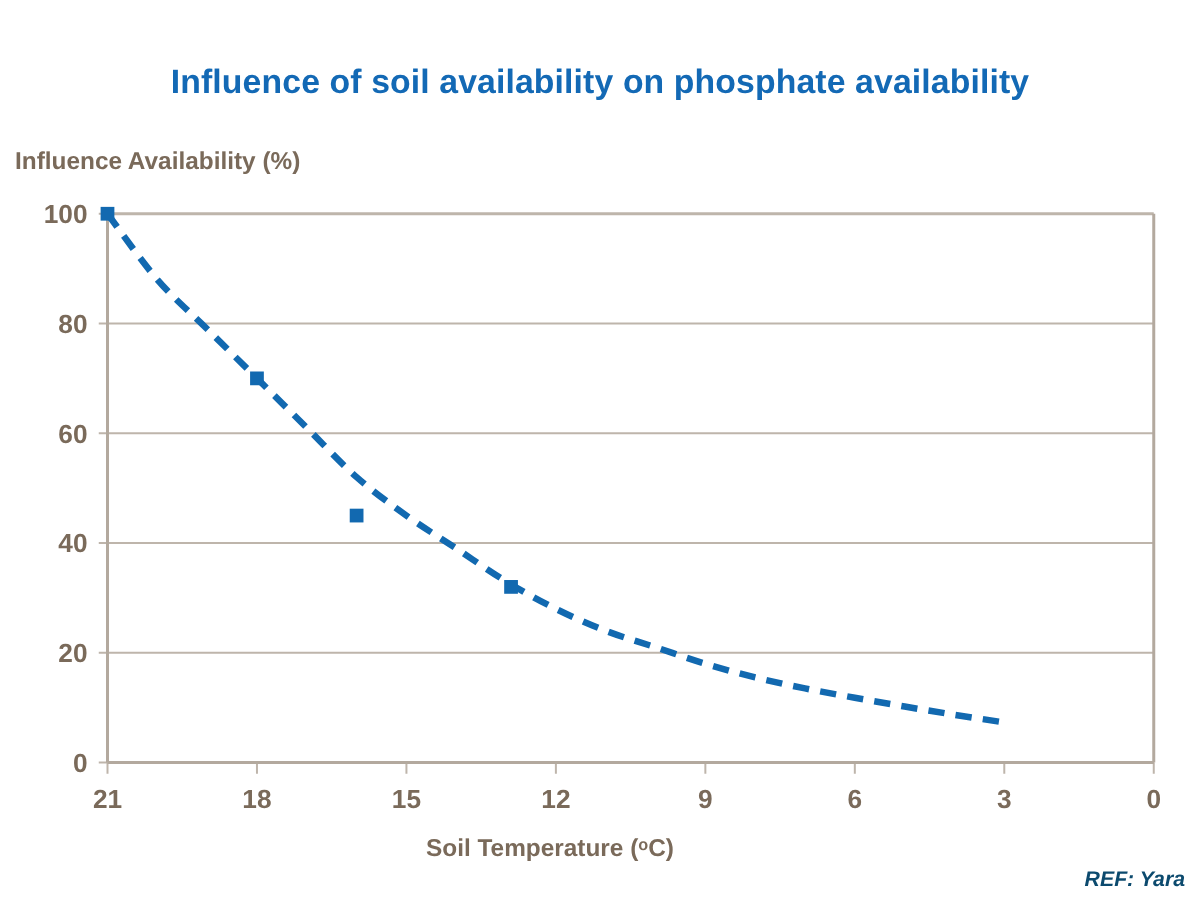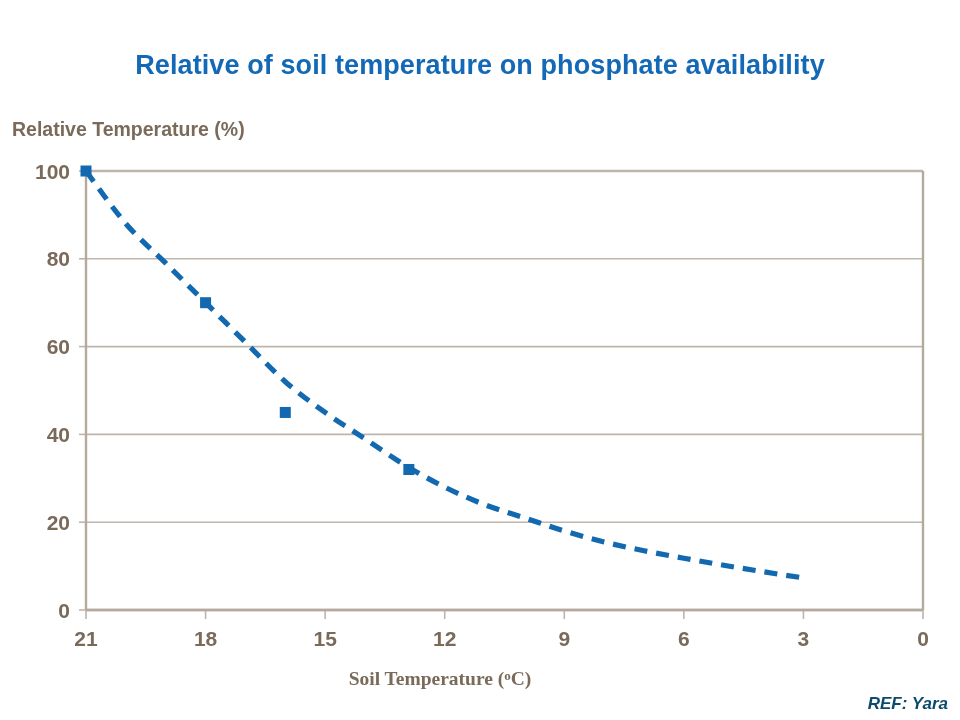--- a/index.html
+++ b/index.html
@@ -52,21 +52,20 @@
   .x-axis-title {
     position: absolute;
     left: 0;
     top: 668px;
     width: 880px;
     text-align: center;
     font-size: 19.5px;
     font-weight: bold;
     color: #7a6a5a;
     white-space: nowrap;
-    font-family: Liberation Serif, serif;
   }
   .x-axis-title .deg {
     font-size: 13px;
     vertical-align: 5px;
   }
 
   
   .ref-note {
     position: absolute;
     right: 12px;
@@ -100,23 +99,23 @@
     font-weight: bold;
     fill: #7a6a5a;
     text-anchor: middle;
   }
 </style>
 </head>
 <body>
 
 <div id="chart-root">
 
-  <div class="chart-title">Relative of soil temperature on phosphate availability</div>
+  <div class="chart-title">Influence of soil availability on phosphate availability</div>
 
-  <div class="y-axis-title">Relative Temperature (%)</div>
+  <div class="y-axis-title">Influence Availability (%)</div>
 
   <div class="x-axis-title">
     <span>Soil Temperature (</span><span class="deg">o</span><span>C)</span>
   </div>
 
   <div class="ref-note">REF: Yara</div>
 
   <svg id="plot-svg" viewBox="0 0 960 720">
     <g id="gridlines">
         <line x1="86" y1="610" x2="923" y2="610" stroke="#beb5ab" stroke-width="2.4"></line>

